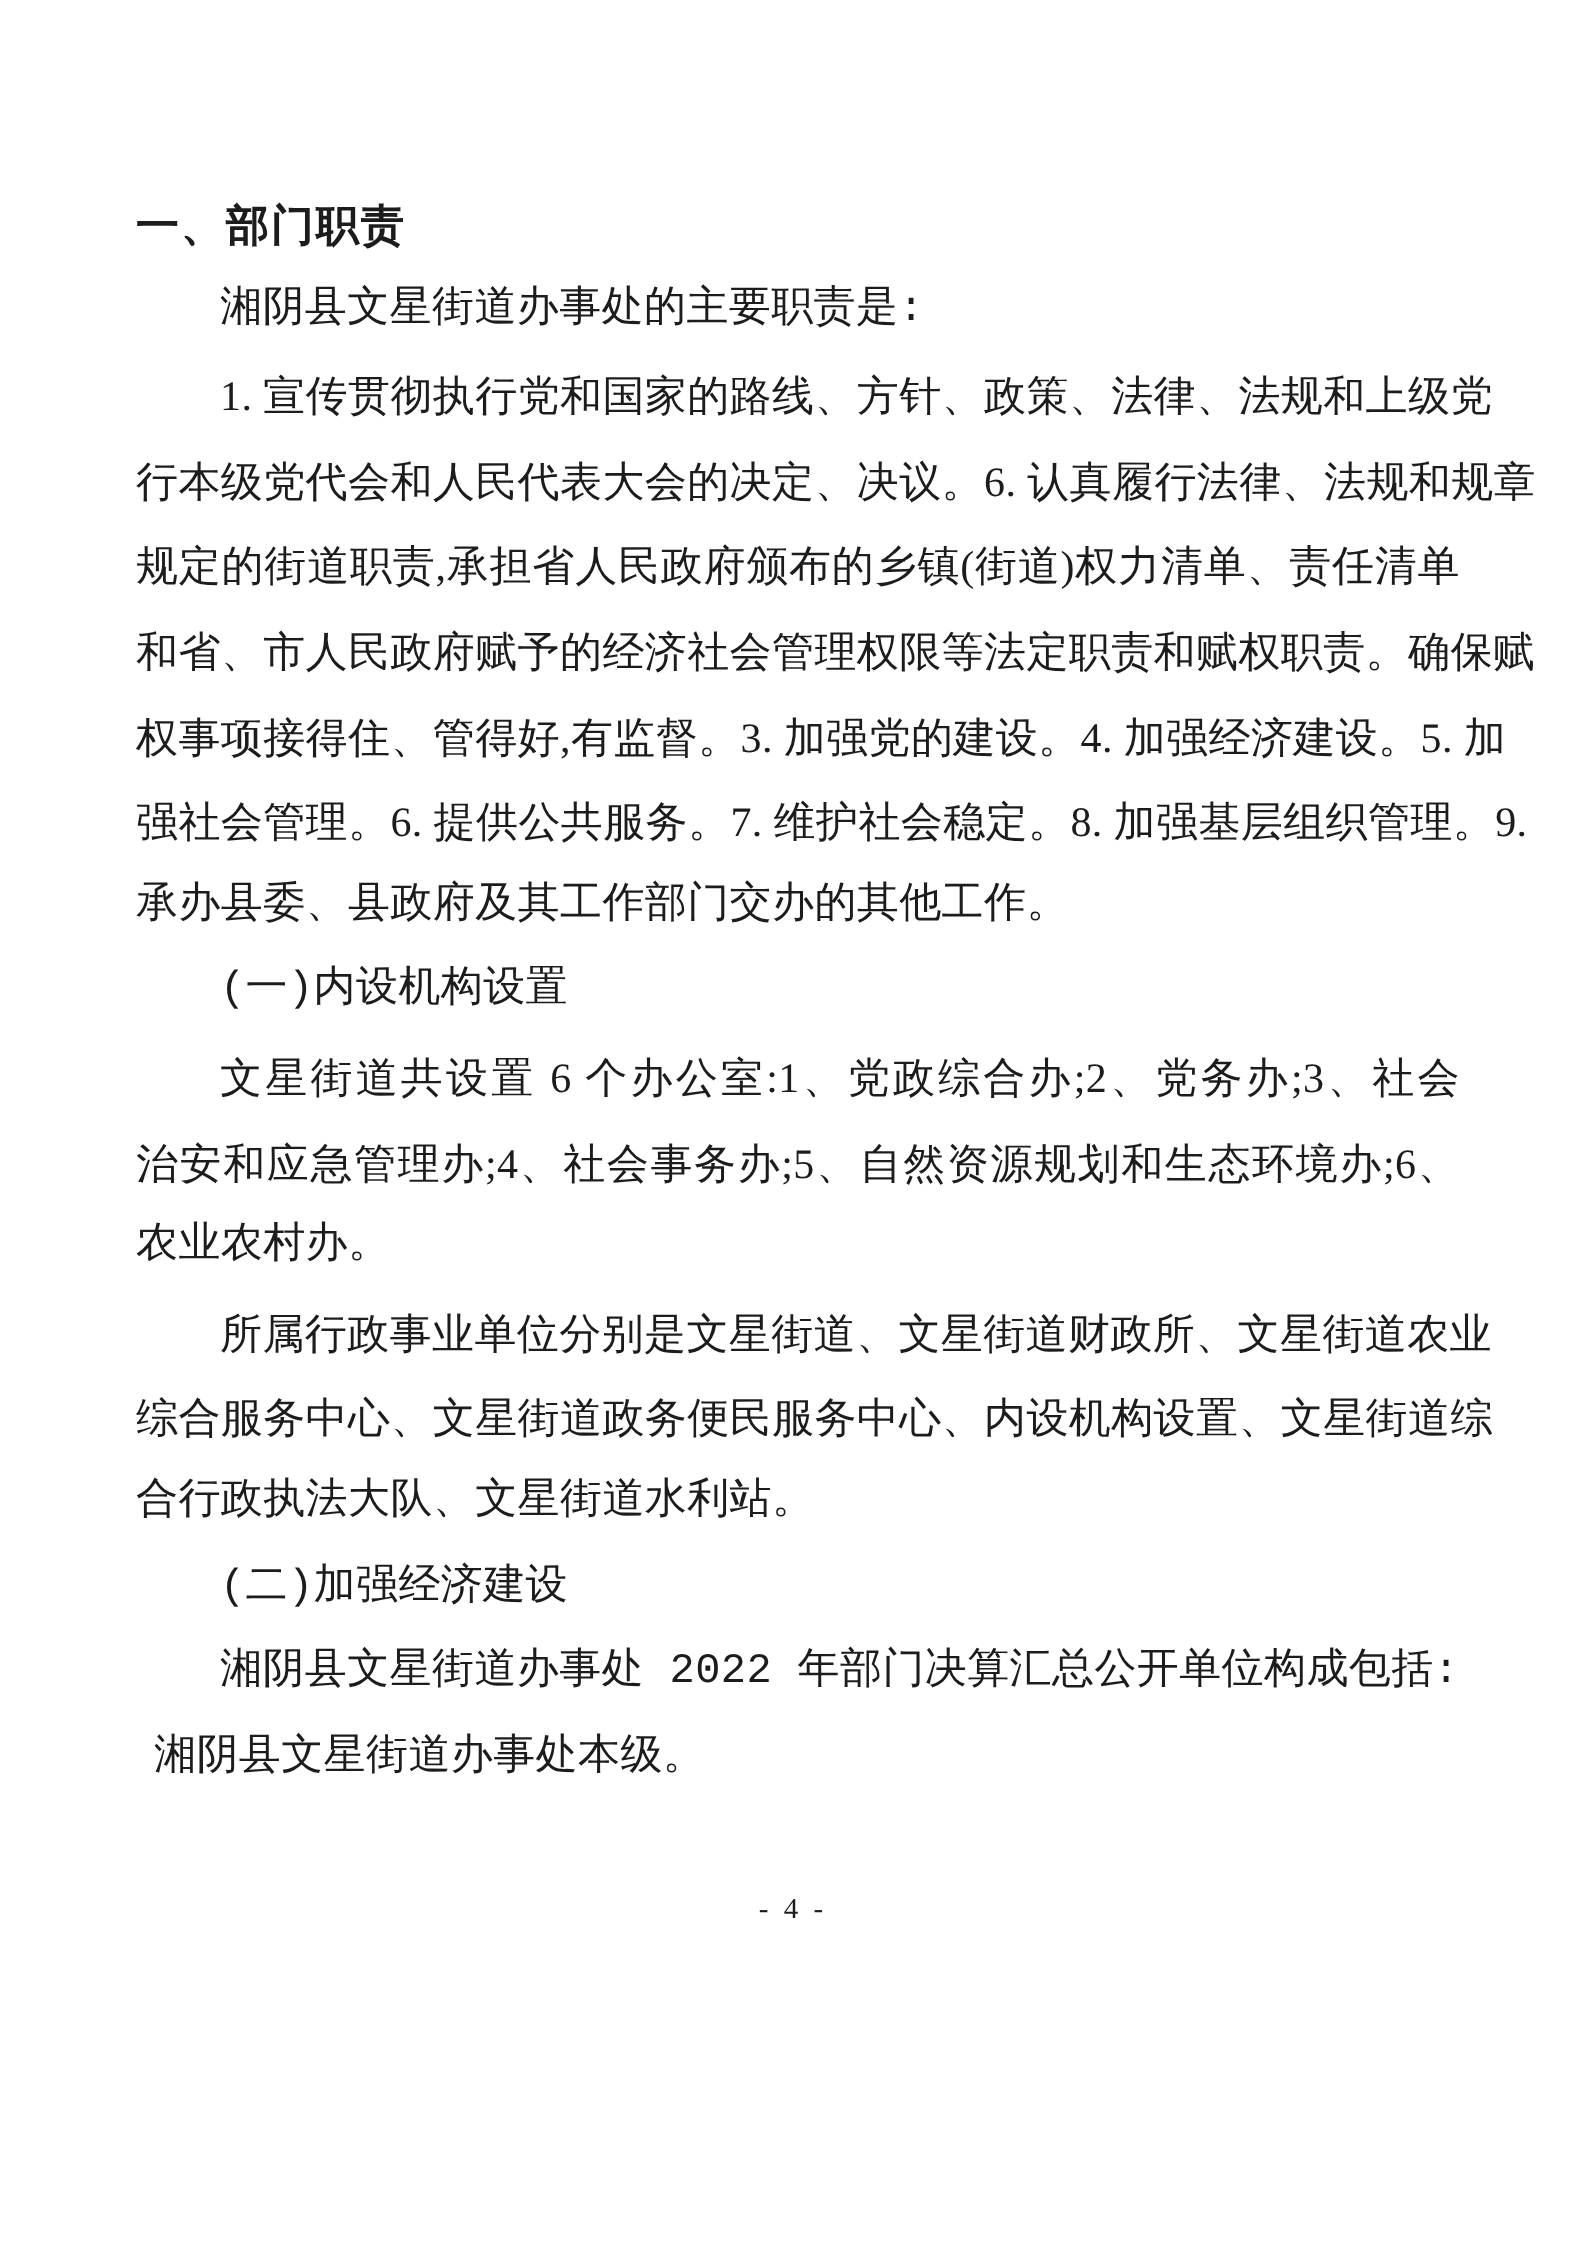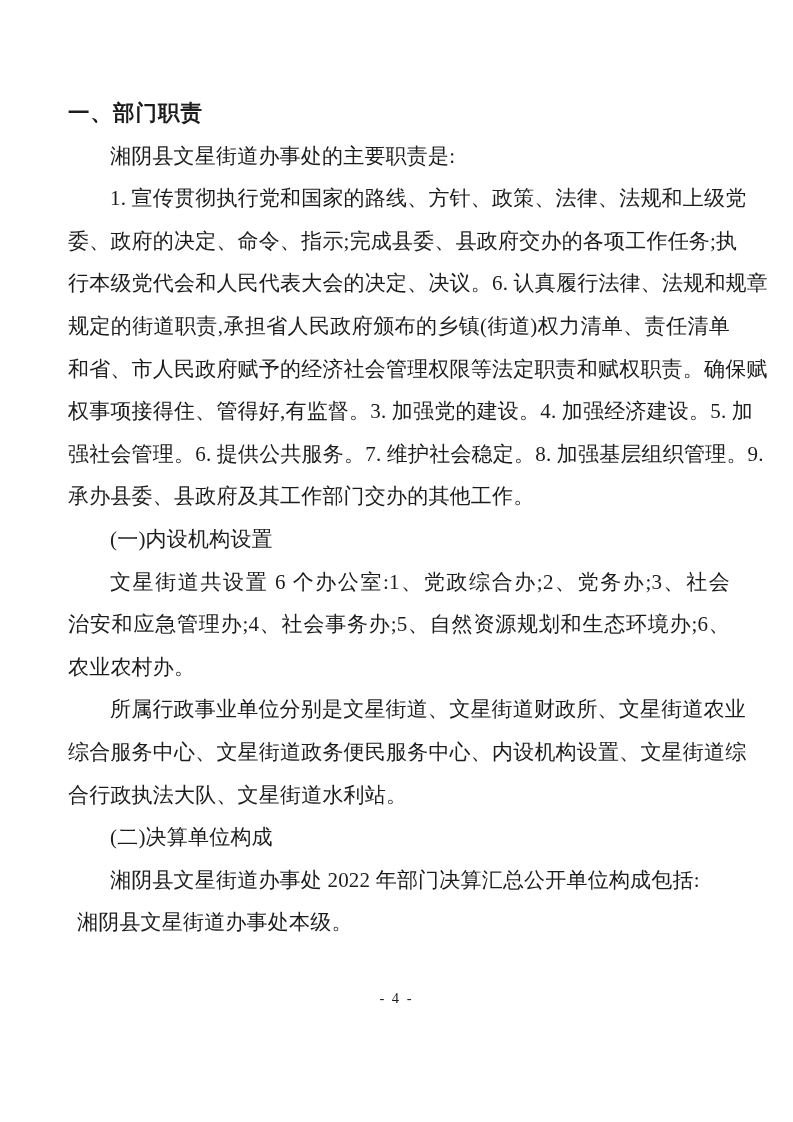--- a/index.html
+++ b/index.html
@@ -24,20 +24,21 @@
     line-height: 42.6px;
     height: 42.6px;
     text-align: justify;
     text-align-last: justify;
     letter-spacing: 0.2px;
     white-space: nowrap;
   }
   .line.last {
     text-align-last: left;
     white-space: normal;
+    font-family: Liberation Mono, monospace;
   }
   .line.indent {
     padding-left: 42px;
   }
   .line.indent-sm {
     padding-left: 9px;
   }
   .line.heading {
     font-family: "Liberation Sans", sans-serif;
     font-weight: bold;
@@ -55,32 +56,31 @@
   }
 </style>
 </head>
 <body>
 
 <div class="page">
   <div class="content">
     <div class="line heading">一、部门职责</div>
     <div class="line indent last">湘阴县文星街道办事处的主要职责是:</div>
     <div class="line indent">1. 宣传贯彻执行党和国家的路线、方针、政策、法律、法规和上级党</div>
-    <div class="line">委、政府的决定、命令、指示;完成县委、县政府交办的各项工作任务;执</div>
     <div class="line">行本级党代会和人民代表大会的决定、决议。6. 认真履行法律、法规和规章</div>
     <div class="line">规定的街道职责,承担省人民政府颁布的乡镇(街道)权力清单、责任清单</div>
     <div class="line">和省、市人民政府赋予的经济社会管理权限等法定职责和赋权职责。确保赋</div>
     <div class="line">权事项接得住、管得好,有监督。3. 加强党的建设。4. 加强经济建设。5. 加</div>
     <div class="line">强社会管理。6. 提供公共服务。7. 维护社会稳定。8. 加强基层组织管理。9.</div>
     <div class="line last">承办县委、县政府及其工作部门交办的其他工作。</div>
     <div class="line indent last">(一)内设机构设置</div>
     <div class="line indent">文星街道共设置 6 个办公室:1、党政综合办;2、党务办;3、社会</div>
     <div class="line">治安和应急管理办;4、社会事务办;5、自然资源规划和生态环境办;6、</div>
     <div class="line last">农业农村办。</div>
     <div class="line indent">所属行政事业单位分别是文星街道、文星街道财政所、文星街道农业</div>
     <div class="line">综合服务中心、文星街道政务便民服务中心、内设机构设置、文星街道综</div>
     <div class="line last">合行政执法大队、文星街道水利站。</div>
-    <div class="line indent last">(二)决算单位构成</div>
+    <div class="line indent last">(二)加强经济建设</div>
     <div class="line indent last">湘阴县文星街道办事处 2022 年部门决算汇总公开单位构成包括:</div>
     <div class="line indent-sm last">湘阴县文星街道办事处本级。</div>
   </div>
   <div class="footer">- 4 -</div>
 </div>
 
 </body></html>

